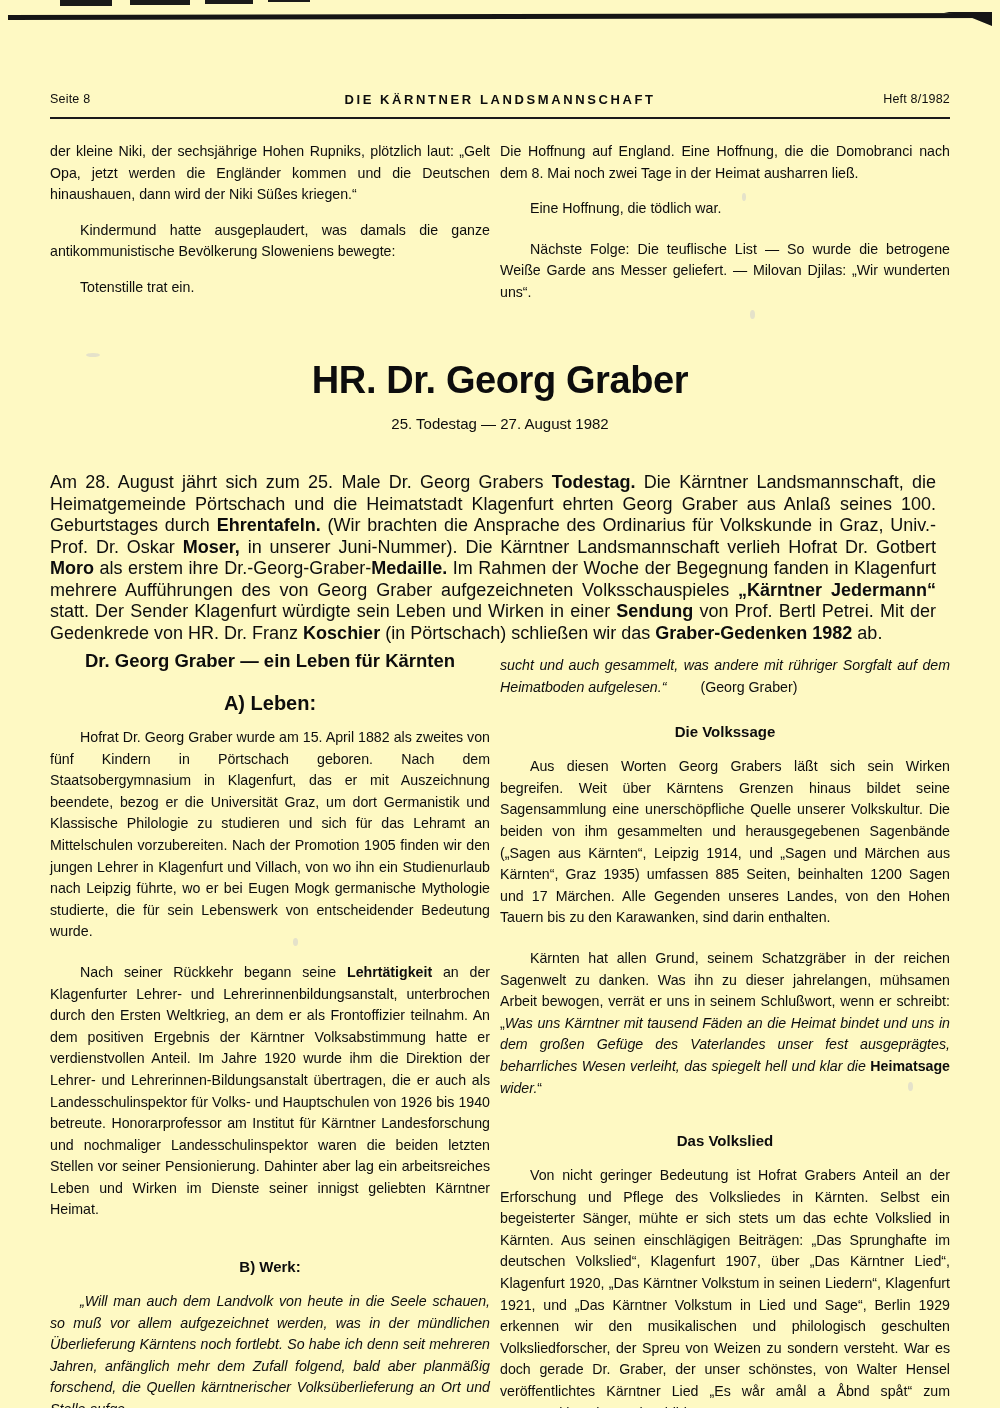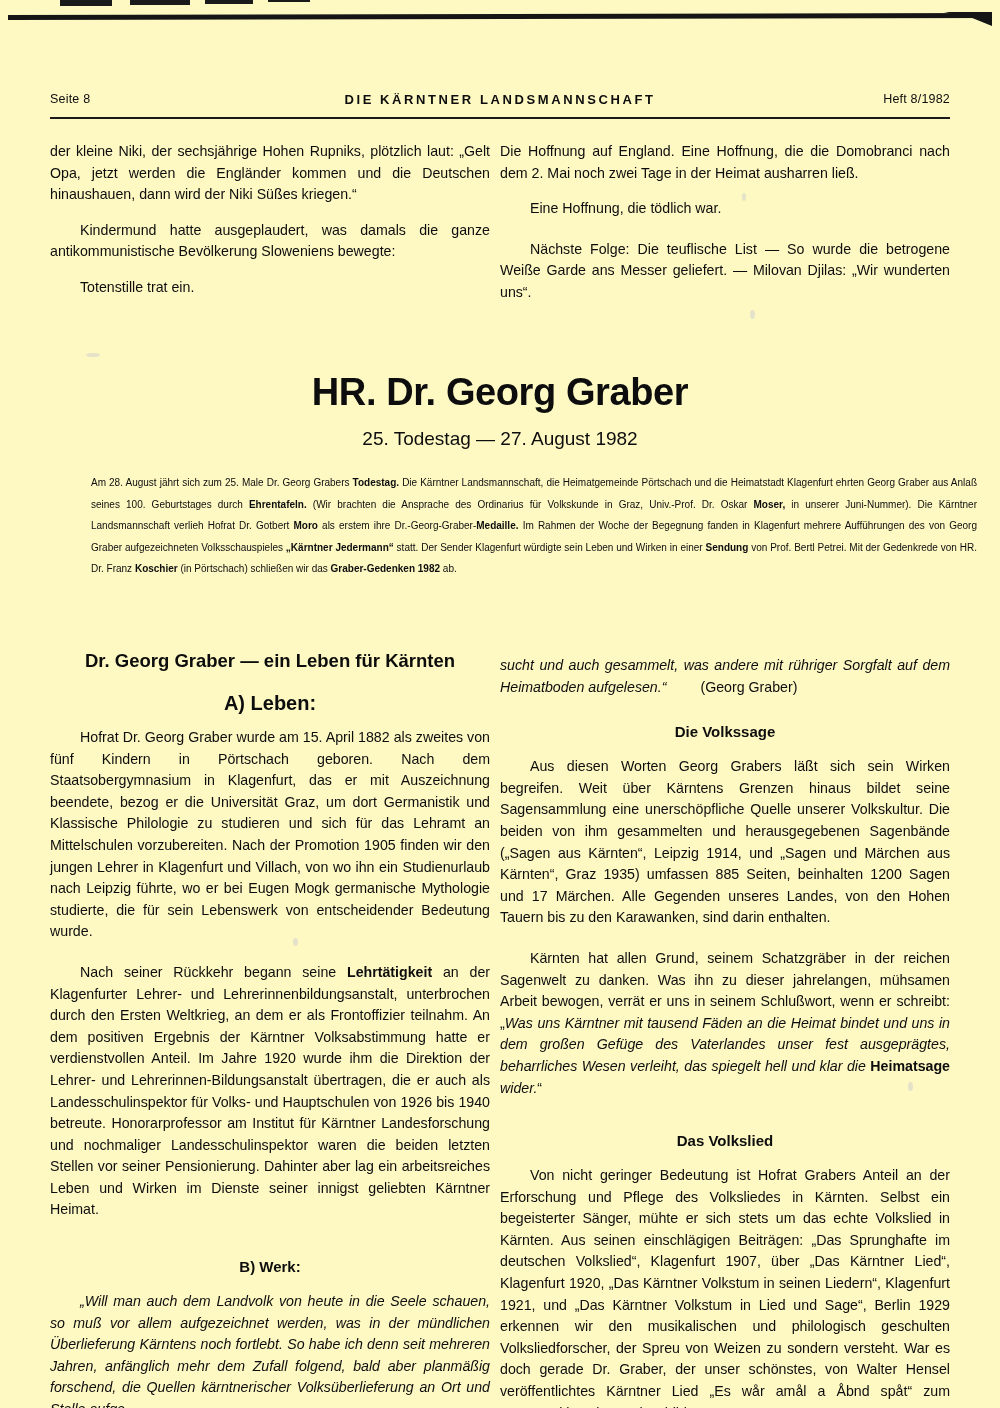--- a/index.html
+++ b/index.html
@@ -118,44 +118,43 @@
 
   
   .headline-block {
     position: absolute;
     top: 358px;
     left: 50px;
     width: 900px;
     text-align: center;
   }
   .headline {
-    margin: 12px;
+    margin: 0;
     font-size: 38px;
     font-weight: bold;
     letter-spacing: -0.4px;
     line-height: 44px;
     text-align: center;
   }
   .subheadline {
     margin: 9px 0 0 0;
-    font-size: 19px;
+    font-size: 15px;
     font-weight: normal;
     line-height: 26px;
   }
 
   
   .lead {
     position: absolute;
     top: 472px;
     left: 50px;
     width: 886px;
-    font-size: 10px;
+    font-size: 18px;
     line-height: 21.5px;
     text-align: justify;
-    margin-left: 41px;
   }
   .lead p { margin: 0; text-indent: 0; }
 
   
   .sec-h {
     margin: 0;
     text-align: center;
     font-weight: bold;
     line-height: 24px;
   }
@@ -205,21 +204,21 @@
   </div>
   <div class="head-rule"></div>
 
   <div class="col left" style="top:141px;">
     <p class="para noindent">der kleine Niki, der sechsjährige Hohen Rupniks, plötzlich laut: „Gelt Opa, jetzt werden die Engländer kommen und die Deutschen hinaushauen, dann wird der Niki Süßes kriegen.“</p>
     <p class="para gap-sm">Kindermund hatte ausgeplaudert, was damals die ganze antikommunistische Bevölkerung Sloweniens bewegte:</p>
     <p class="para gap-sm">Totenstille trat ein.</p>
   </div>
 
   <div class="col right" style="top:141px;">
-    <p class="para noindent">Die Hoffnung auf England. Eine Hoffnung, die die Domobranci nach dem 2. Mai noch zwei Tage in der Heimat ausharren ließ.</p>
+    <p class="para noindent">Die Hoffnung auf England. Eine Hoffnung, die die Domobranci nach dem 8. Mai noch zwei Tage in der Heimat ausharren ließ.</p>
     <p class="para gap-sm">Eine Hoffnung, die tödlich war.</p>
     <p class="para gap">Nächste Folge: Die teuflische List — So wurde die betrogene Weiße Garde ans Messer geliefert. — Milovan Djilas: „Wir wunderten uns“.</p>
   </div>
 
   <div class="headline-block">
     <h1 class="headline">HR. Dr. Georg Graber</h1>
     <p class="subheadline">25. Todestag — 27. August 1982</p>
   </div>
 
   <div class="lead">

